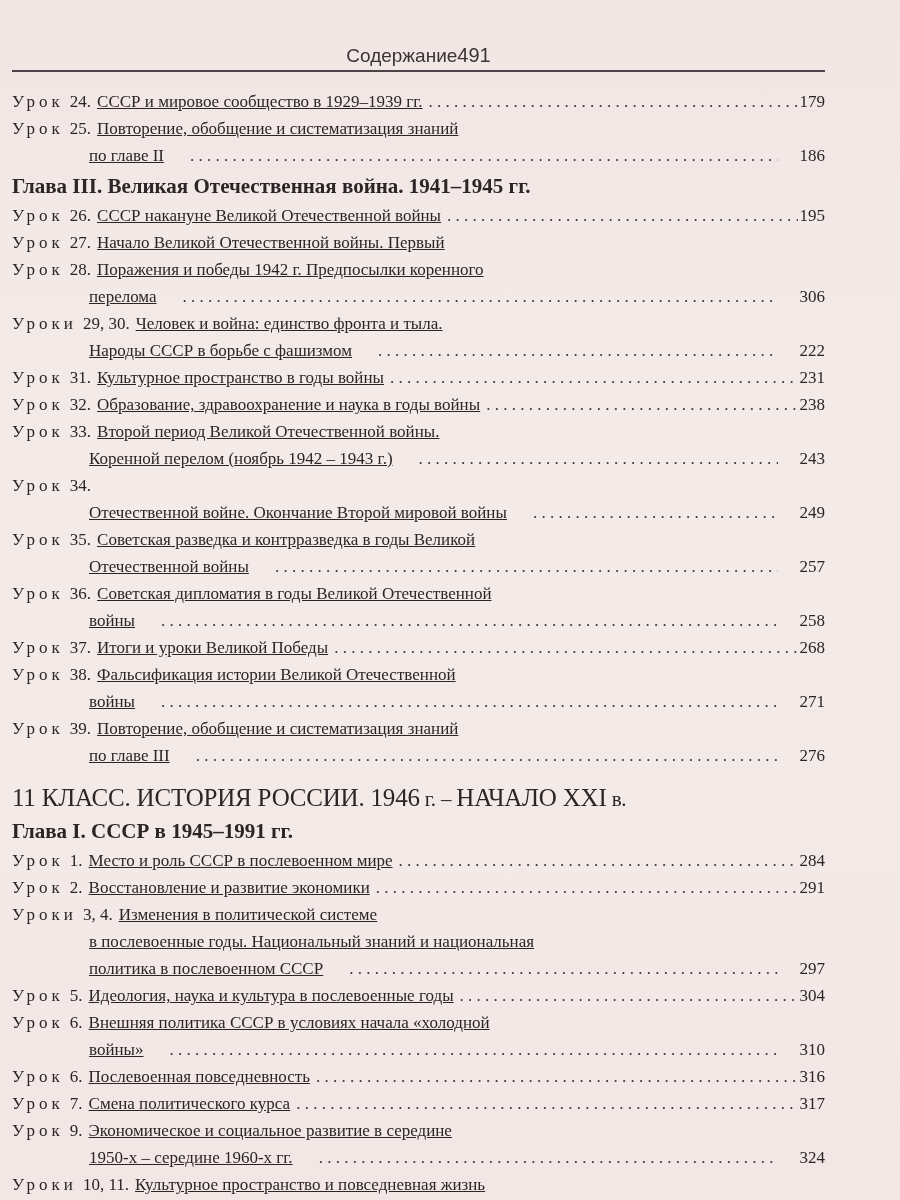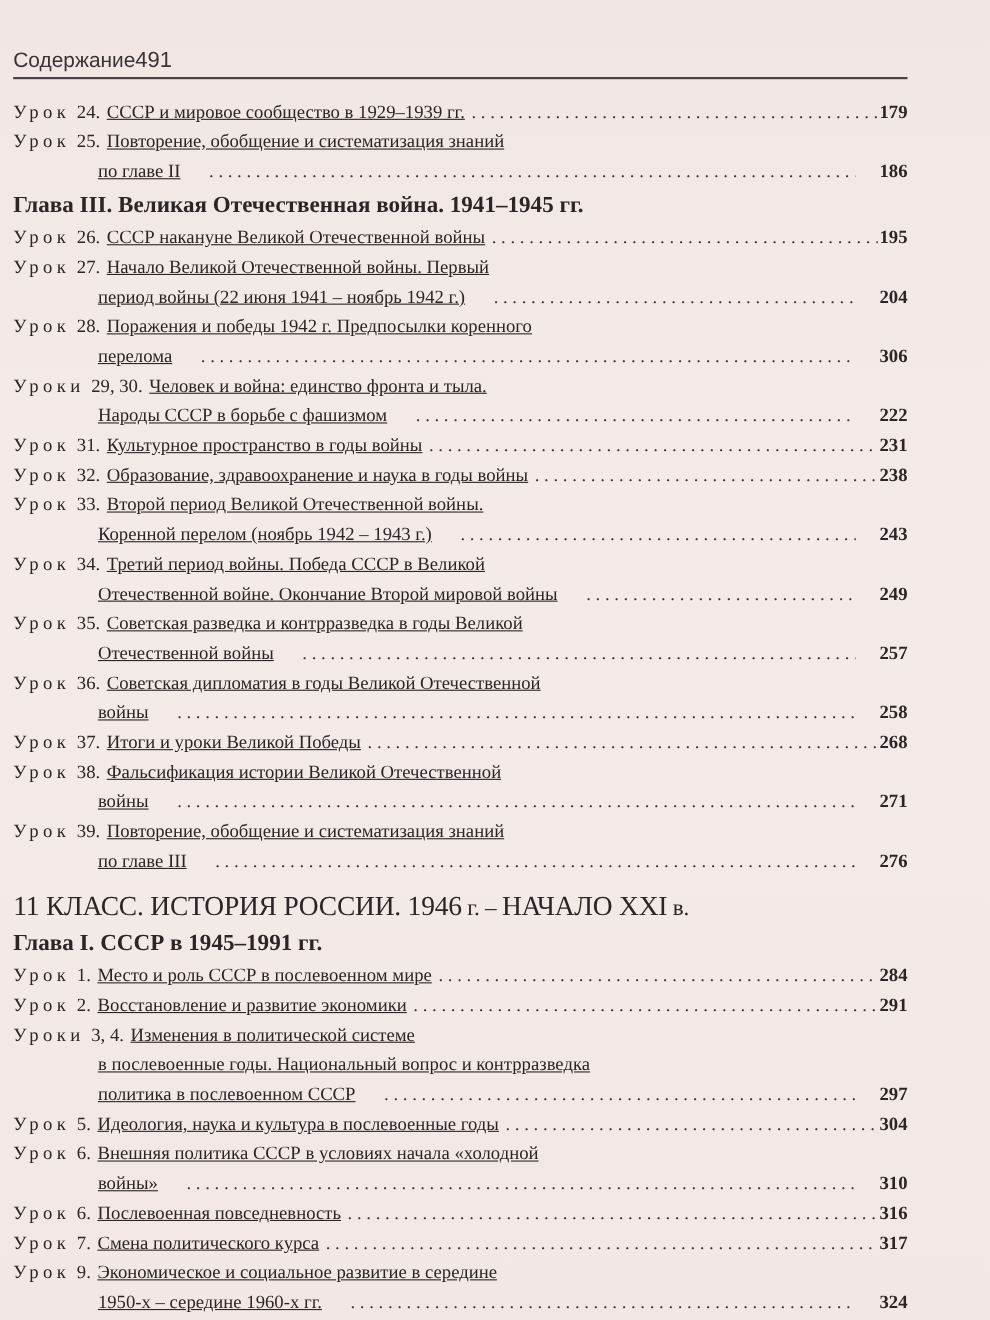--- a/index.html
+++ b/index.html
@@ -6,37 +6,37 @@
   body {
     width: 900px; height: 1200px; overflow: hidden;
     background: #f3e9e6;
     color: #2b2528;
     font-family: "Liberation Serif", "DejaVu Serif", serif;
   }
   .page { position: relative; width: 900px; height: 1200px;
     background: linear-gradient(180deg, #f1e6e3 0%, #f4ebe8 40%, #f2e7e4 100%); }
   .running-head {
     position: absolute; left: 12px; top: 44px; width: 813px;
-    display: flex; justify-content: flex-start; align-items: flex-end;
+    display: flex; justify-content: center; align-items: flex-end;
     font-family: "Liberation Sans", "DejaVu Sans", sans-serif;
     font-size: 19px; color: #3a3438;
     padding-bottom: 3px;
     border-bottom: 2px solid #4a4448;
   }
   .running-head .num { font-size: 20px; }
   .toc { position: absolute; left: 12px; top: 88px; width: 813px; }
   .entry { font-size: 17px; line-height: 27px; }
   .line { display: flex; align-items: baseline; white-space: nowrap; }
   .line.cont { padding-left: 77px; gap: 20px; }
   .kw { letter-spacing: 4px; margin-right: 6px; }
   .num-lbl { margin-right: 6px; }
   .title { flex: 0 1 auto; text-decoration: underline; }
   .dots { flex: 1 1 auto; overflow: hidden; margin: 0 2px 0 6px; letter-spacing: 5px; color: #3c3539; }
   .dots::before { content: ". . . . . . . . . . . . . . . . . . . . . . . . . . . . . . . . . . . . . . . . . . . . . . . . . . . . . . . . . . . . . . . . . . . . . . . . . ."; letter-spacing: 0; word-spacing: 0; }
-  .page-ref { flex: 0 0 auto; font-weight: bold; }
+  .page-ref { flex: 0 0 auto; }
   .chapter { font-weight: bold; font-size: 21px; line-height: 27px; margin-top: 4px; margin-bottom: 2px; font-family: Liberation Serif, serif; }
   .part { font-size: 25px; line-height: 30px; margin-top: 14px; margin-bottom: 4px; letter-spacing: -0.2px; }
   .part .small { font-size: 21px; }
 </style>
 </head>
 <body>
 
 <div class="page">
   <div class="running-head">
     <span>Содержание</span>
@@ -77,25 +77,20 @@
             <span class="dots"></span>
             <span class="page-ref">195</span>
           </div>
         </div>
         <div class="entry">
           <div class="line">
             <span class="kw">Урок</span>
             <span class="num-lbl">27.</span>
             <span class="title">Начало Великой Отечественной войны. Первый</span>
           </div>
-          <div class="line cont">
-            <span class="title">период войны (22 июня 1941 – ноябрь 1942 г.)</span>
-            <span class="dots"></span>
-            <span class="page-ref">204</span>
-          </div>
         </div>
         <div class="entry">
           <div class="line">
             <span class="kw">Урок</span>
             <span class="num-lbl">28.</span>
             <span class="title">Поражения и победы 1942 г. Предпосылки коренного</span>
           </div>
           <div class="line cont">
             <span class="title">перелома</span>
             <span class="dots"></span>
@@ -141,21 +136,20 @@
           <div class="line cont">
             <span class="title">Коренной перелом (ноябрь 1942 – 1943 г.)</span>
             <span class="dots"></span>
             <span class="page-ref">243</span>
           </div>
         </div>
         <div class="entry">
           <div class="line">
             <span class="kw">Урок</span>
             <span class="num-lbl">34.</span>
-            <span class="title">Третий период войны. Победа СССР в Великой</span>
           </div>
           <div class="line cont">
             <span class="title">Отечественной войне. Окончание Второй мировой войны</span>
             <span class="dots"></span>
             <span class="page-ref">249</span>
           </div>
         </div>
         <div class="entry">
           <div class="line">
             <span class="kw">Урок</span>
@@ -235,21 +229,21 @@
             <span class="page-ref">291</span>
           </div>
         </div>
         <div class="entry">
           <div class="line">
             <span class="kw">Уроки</span>
             <span class="num-lbl">3,  4.</span>
             <span class="title">Изменения в политической системе</span>
           </div>
           <div class="line cont">
-            <span class="title">в послевоенные годы. Национальный вопрос и контрразведка</span>
+            <span class="title">в послевоенные годы. Национальный знаний и национальная</span>
           </div>
           <div class="line cont">
             <span class="title">политика в послевоенном СССР</span>
             <span class="dots"></span>
             <span class="page-ref">297</span>
           </div>
         </div>
         <div class="entry">
           <div class="line">
             <span class="kw">Урок</span>

